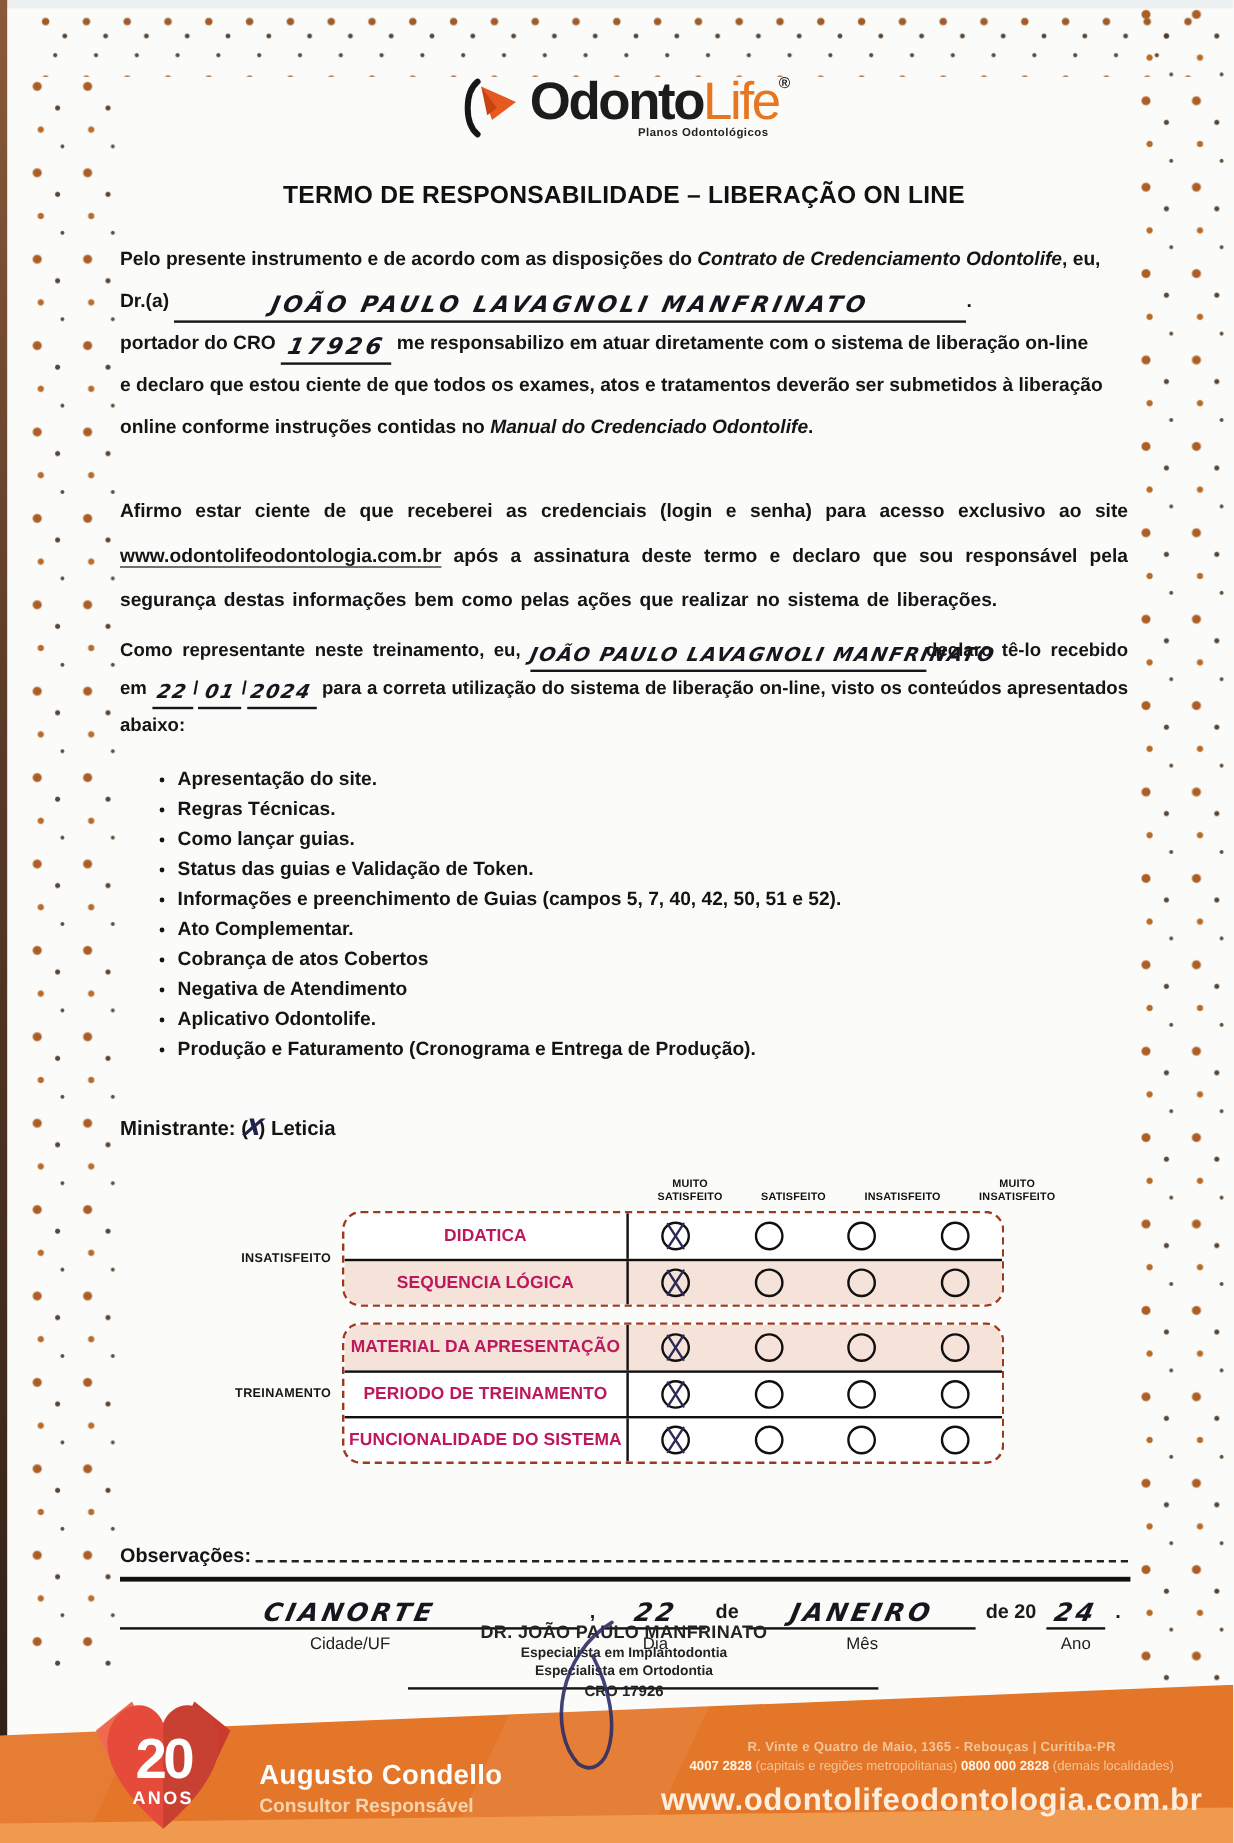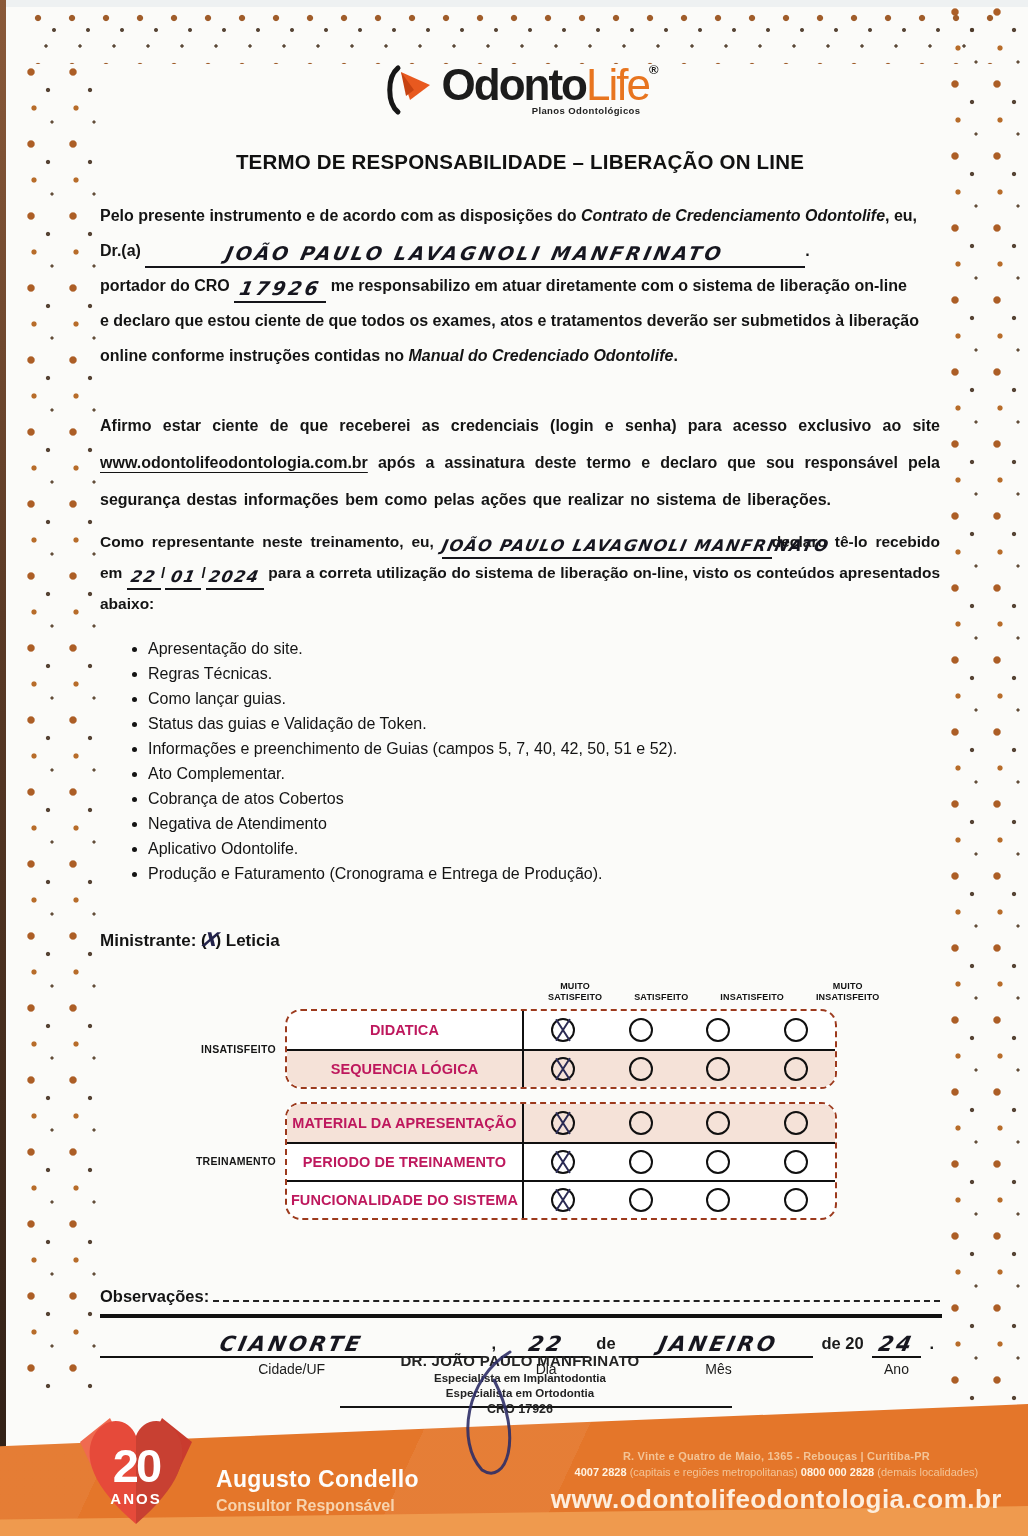--- a/index.html
+++ b/index.html
@@ -67,21 +67,21 @@
     font-family:"DejaVu Sans", sans-serif; font-style:italic; font-weight:700;
     color:#16161f; letter-spacing:3px; display:inline-block; transform:skewX(-12deg);
     font-size:19px; white-space:nowrap;
   }
   .hw.small { font-size:16px; letter-spacing:1.5px; }
   .p2 { margin-top:34px; font-size:16px; font-weight:700; line-height:37px; text-align:justify; color:#141414; word-spacing:2px; }
   .p2 .site-link { text-decoration:underline; text-underline-offset:4px; }
   .p3 { margin-top:10px; font-size:15.5px; font-weight:700; line-height:28px; text-align:justify; color:#141414; }
   
   .topics { margin-top:18px; padding-left:48px; }
-  .topics li { font-size:16px; font-weight:400; line-height:25px; color:#141414; }
+  .topics li { font-size:16px; font-weight:700; line-height:25px; color:#141414; }
   
   .instructor-line { margin-top:42px; font-size:17px; font-weight:700; color:#141414; }
   .instructor-line .hwx { font-family:"DejaVu Sans",sans-serif; font-style:italic; font-weight:700; color:#23234a; font-size:19px; margin:0 -3px; display:inline-block; transform:skewX(-14deg); }
   
   .survey { margin-top:30px; margin-left:85px; width:652px; }
   .survey-head { display:grid; grid-template-columns:337px repeat(4, 1fr); margin-bottom:6px;gap:20px; }
   .sh-col {
     font-size:9px; font-weight:700; color:#111; text-align:center;
     display:flex; align-items:flex-end; justify-content:center; line-height:11px;
     padding:0 6px; letter-spacing:.2px;

